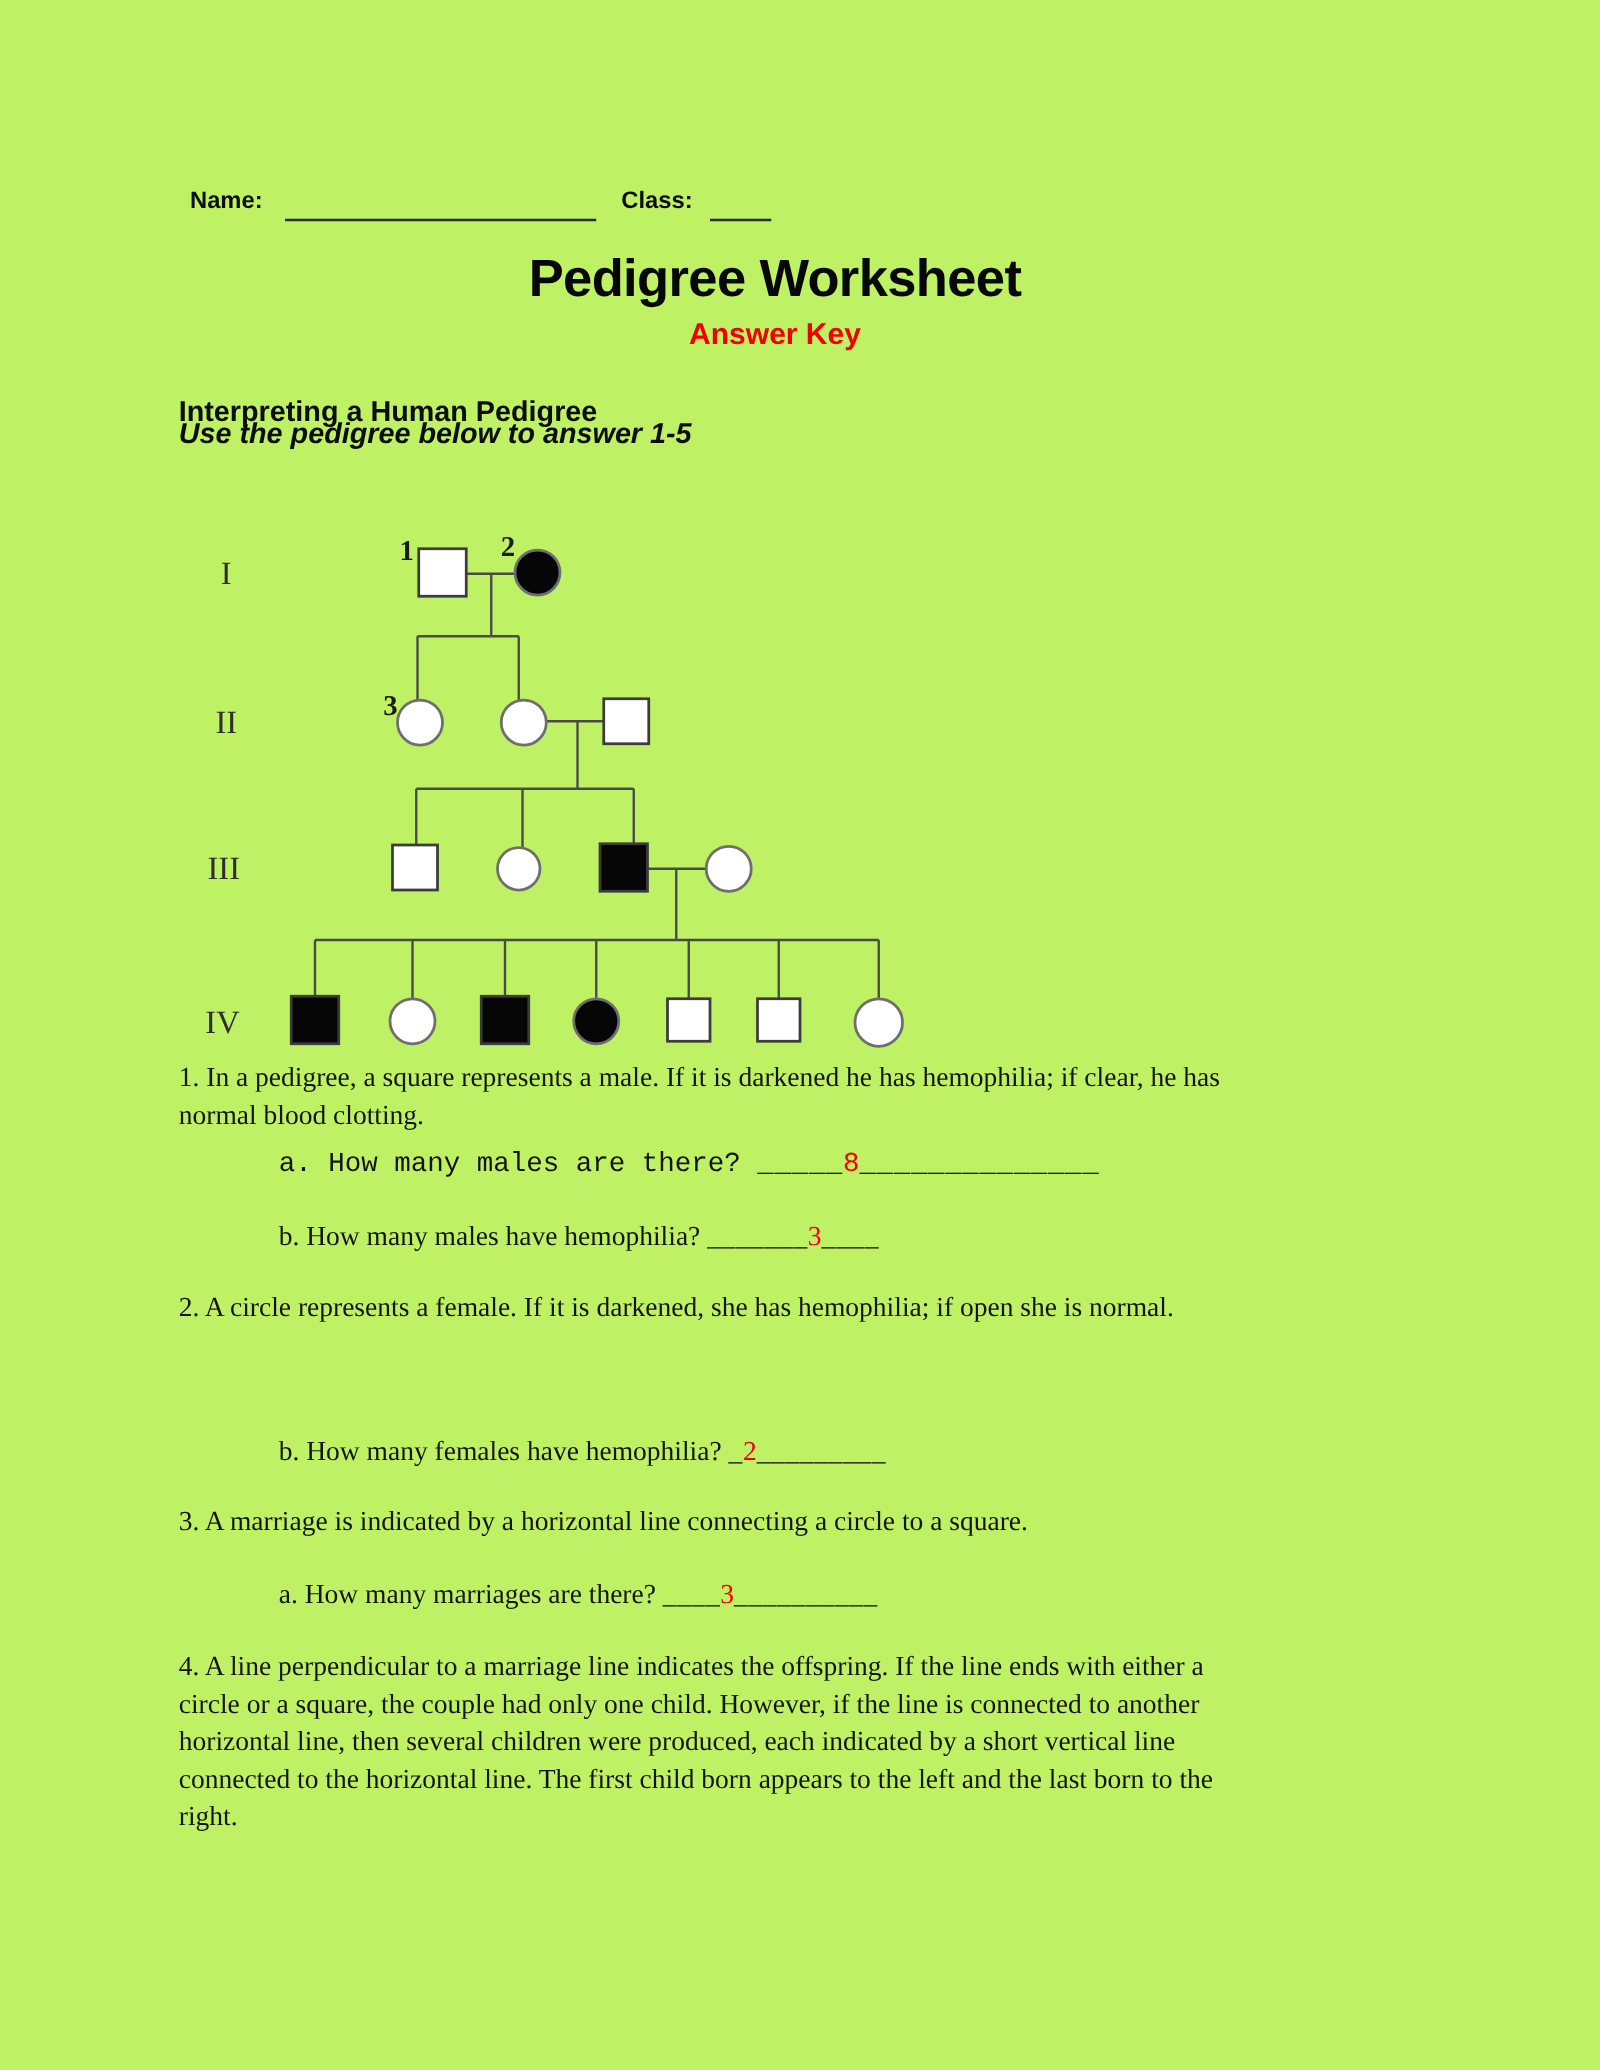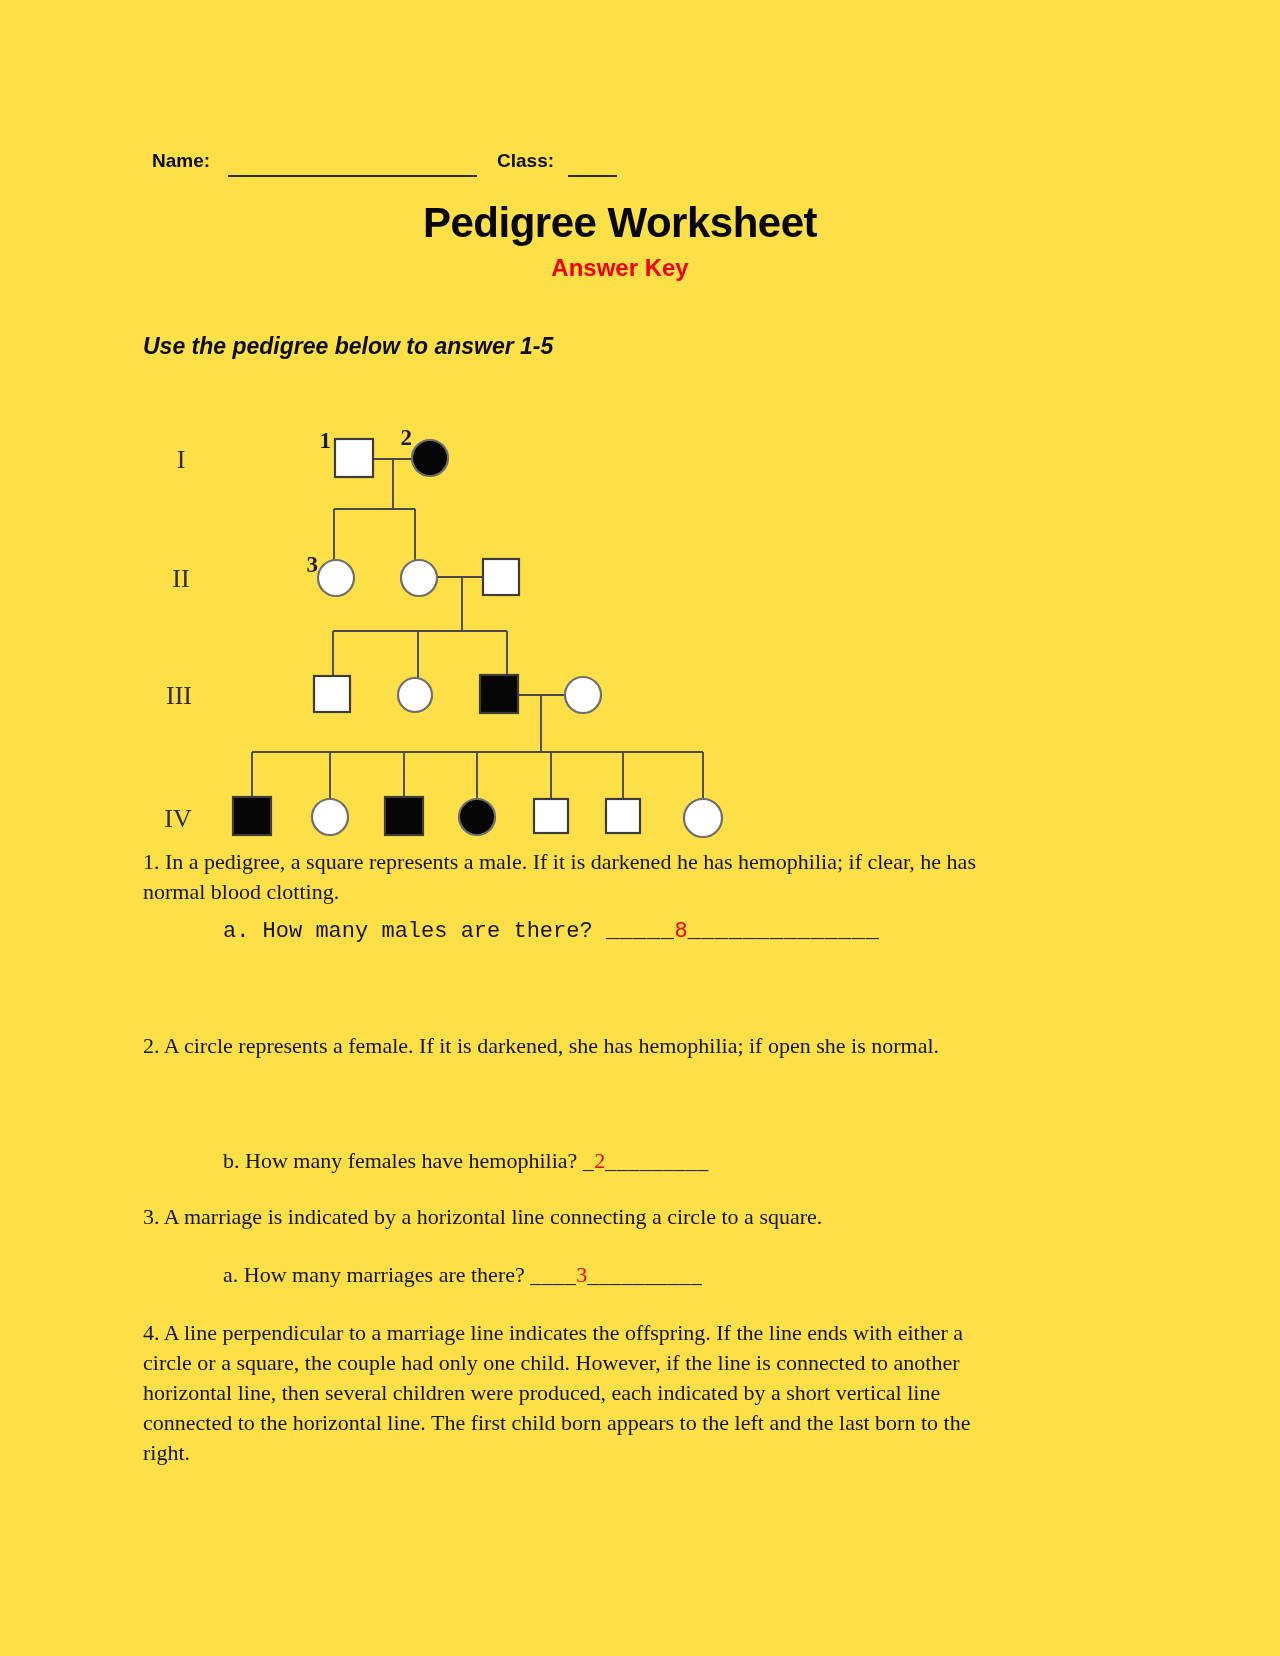--- a/index.html
+++ b/index.html
@@ -1,19 +1,19 @@
 <!DOCTYPE html>
 <html><head>
 <meta charset="utf-8">
 <style>
   html,body{margin:0;padding:0;background:#e8e8e8;}
   .page{
     position:relative;
     width:1280px;height:1656px;
-    background:#fde047;
+    background:#bef264;
     font-family:"Liberation Sans",sans-serif;
     color:#111;
     overflow:hidden;
     margin:0 auto;
   }
   .abs{position:absolute;}
   .hdr-label{font-weight:bold;font-size:19px;line-height:24px;color:#0d0d0d;}
   .blank{border-bottom:2px solid #2b2b2b;height:24px;}
   .doc-title{
     left:143px;top:198px;width:954px;
@@ -45,20 +45,21 @@
 <div class="page">
 
   <div class="abs hdr-label" style="left:152px;top:149px;">Name:</div>
   <div class="abs blank" style="left:228px;top:151px;width:249px;"></div>
   <div class="abs hdr-label" style="left:497px;top:149px;">Class:</div>
   <div class="abs blank" style="left:568px;top:151px;width:49px;"></div>
 
   <div class="abs doc-title">Pedigree Worksheet</div>
   <div class="abs doc-subtitle" id="subtitle" style="color: rgb(242, 0, 0);">Answer Key</div>
 
+  <div class="abs sec-head">Interpreting a Human Pedigree</div>
   <div class="abs sec-subhead">Use the pedigree below to answer 1-5</div>
 
   <svg id="pedigree-svg" class="abs" style="left:0;top:0;" width="780" height="880" viewBox="0 0 780 880">
       <line x1="373" y1="459" x2="412" y2="459" stroke="#4a4a4a" stroke-width="1.9"></line>
       <line x1="393" y1="459" x2="393" y2="509" stroke="#4a4a4a" stroke-width="1.9"></line>
       <line x1="334" y1="509" x2="415" y2="509" stroke="#4a4a4a" stroke-width="1.9"></line>
       <line x1="334" y1="509" x2="334" y2="561" stroke="#4a4a4a" stroke-width="1.9"></line>
       <line x1="415" y1="509" x2="415" y2="561" stroke="#4a4a4a" stroke-width="1.9"></line>
       <line x1="437" y1="577" x2="483" y2="577" stroke="#4a4a4a" stroke-width="1.9"></line>
       <line x1="462" y1="577" x2="462" y2="631" stroke="#4a4a4a" stroke-width="1.9"></line>
@@ -99,20 +100,21 @@
       <text x="331" y="448" text-anchor="end" class="num-label">1</text>
       <text x="412" y="445" text-anchor="end" class="num-label">2</text>
       <text x="318" y="572" text-anchor="end" class="num-label">3</text>
     </svg>
 
   <div class="abs q q-main" style="top:847px;">1. In a pedigree, a square represents a male. If it is darkened he has hemophilia; if clear, he has
 normal blood clotting.</div>
 
   <div class="abs q q-sub" style="top:917px;font-family:Liberation Mono, monospace;"><span>a. How many males are there? </span><span class="underl">_____</span><span class="ans" style="color: rgb(242, 0, 0);">8</span><span class="underl">______________</span></div>
 
+  <div class="abs q q-sub" style="top:974px;"><span>b. How many males have hemophilia? </span><span class="underl">_______</span><span class="ans" style="color: rgb(242, 0, 0);">3</span><span class="underl">____</span></div>
 
   <div class="abs q q-main" style="top:1031px;">2. A circle represents a female. If it is darkened, she has hemophilia; if open she is normal.</div>
 
 
   <div class="abs q q-sub" style="top:1146px;"><span>b. How many females have hemophilia? </span><span class="underl">_</span><span class="ans" style="color: rgb(242, 0, 0);">2</span><span class="underl">_________</span></div>
 
   <div class="abs q q-main" style="top:1202px;">3. A marriage is indicated by a horizontal line connecting a circle to a square.</div>
 
   <div class="abs q q-sub" style="top:1260px;"><span>a. How many marriages are there? </span><span class="underl">____</span><span class="ans" style="color: rgb(242, 0, 0);">3</span><span class="underl">__________</span></div>
 

